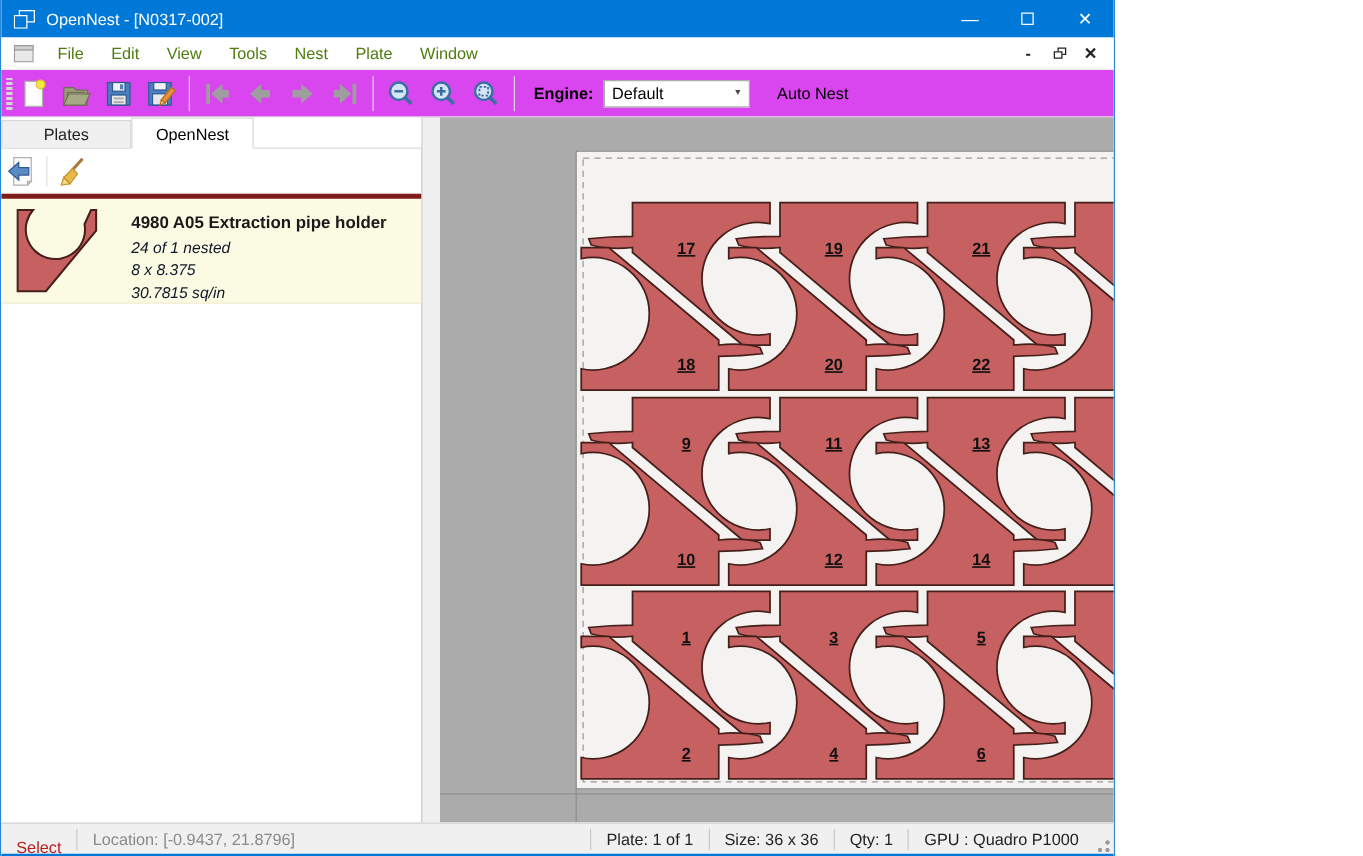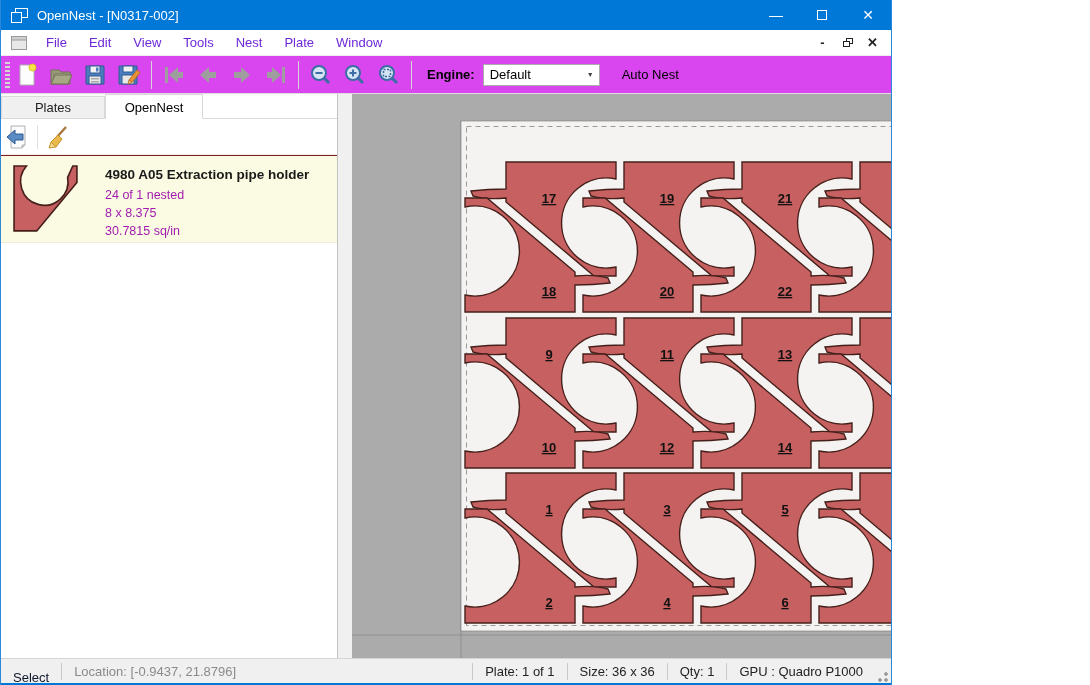--- a/index.html
+++ b/index.html
@@ -15,21 +15,21 @@
   .titlebar .app-icon { width:17px; height:15px; margin:0 9px 0 10px; flex:none; }
   .title-text { font-size:13px; }
   .win-controls { margin-left:auto; display:flex; height:30px; }
   .win-btn { width:46px; height:30px; display:flex; align-items:center; justify-content:center;
     color:#fff; font-size:14px; cursor:default; }
   .max-glyph { width:10px; height:10px; border:1px solid #fff; display:block; }
   
   .menubar { position:absolute; left:0; top:30px; width:100%; height:26px; background:#fff;
     display:flex; align-items:center; border-bottom:1px solid #ececec; }
   .child-icon { width:16px; height:14px; margin:0 8px 0 10px; flex:none; }
-  .menu-item { padding:0 11px; line-height:25px; color:#6d28d9; }
+  .menu-item { padding:0 11px; line-height:25px; color:#4d7c0f; }
   .mdi-controls { margin-left:auto; display:flex; align-items:center; margin-right:6px; }
   .mdi-btn { width:25px; height:20px; display:flex; align-items:center; justify-content:center;
     color:#222; font-weight:bold; font-size:13px; }
   .restore-glyph { position:relative; width:10px; height:9px; }
   .restore-glyph span { position:absolute; border:1px solid #222; background:#fff; width:7px; height:6px; }
   .restore-glyph span:first-child { right:0; top:0; }
   .restore-glyph span:last-child { left:0; bottom:0; }
   
   .toolbar { position:absolute; left:0; top:56px; width:100%; height:38px; background:#d946ef;
     border-bottom:1px solid #dcdcdc; display:flex; align-items:center; }
@@ -54,32 +54,32 @@
   .tabs { display:flex; align-items:flex-end; height:25px; border-bottom:1px solid #d9d9d9; background:#fff; }
   .tab { text-align:center; line-height:22px; }
   .tab.inactive { width:104px; height:22px; background:#f0f0f0; border:1px solid #d9d9d9;
     border-bottom:none; color:#222; }
   .tab.active { width:98px; height:25px; background:#fff; border:1px solid #d9d9d9; border-bottom:1px solid #fff;
     margin-bottom:-1px; line-height:25px; }
   .panel-toolbar { height:36px; display:flex; align-items:center; border-bottom:1px solid #f0f0f0; }
   .pt-btn { width:32px; height:30px; display:flex; align-items:center; justify-content:center; }
   .pt-sep { width:1px; height:24px; background:#e0e0e0; margin:0 4px; }
   
-  .card { display:flex; background:#fbfbe3; border-top:1px solid #7f1d1d; border-bottom:1px solid #ededd8;
+  .card { display:flex; background:#fbfbe3; border-top:4px solid #7f1d1d; border-bottom:1px solid #ededd8;
     padding:9px 8px 9px 12px; height:88px; }
   .thumb { width:80px; flex:none; display:flex; align-items:center; }
   .card-info { padding-left:12px; }
   .card-title { font-weight:bold; font-size:13.5px; color:#1a1a1a; padding:2px 0 4px; }
-  .card-line { color:#a21caf; font-size:12.5px; line-height:18px; }
+  .card-line { color:#0f172a; font-size:12.5px; line-height:18px;font-style:italic; }
   
   .statusbar { position:absolute; left:0; top:658px; width:100%; height:25px; background:#f0f0f0;
     border-top:1px solid #d4d4d4; display:flex; align-items:center; font-size:13px; }
   .sb-sep { width:1px; height:17px; background:#c9c9c9; }
   .sb-item { padding:0 12px; white-space:nowrap; }
-  .sb-mode { color:#0f172a;margin-top:12px; }
+  .sb-mode { color:#b91c1c;margin-top:12px; }
   .sb-location { color:#8a8a8a; }
   .sb-gpu { color:#1e8a1e; }
   .sb-right { margin-left:auto; display:flex; align-items:center; height:100%; }
   .sb-right .sb-item { color:#222; }
   .resize-grip { width:14px; height:14px; margin-right:2px; align-self:flex-end;
     background:
       radial-gradient(circle at 11px 11px,#9a9a9a 1.5px,transparent 2px),
       radial-gradient(circle at 11px 5px,#9a9a9a 1.5px,transparent 2px),
       radial-gradient(circle at 5px 11px,#9a9a9a 1.5px,transparent 2px); }
   .bottom-border { position:absolute; left:0; bottom:0; width:100%; height:2px; background:#0078D7; }

